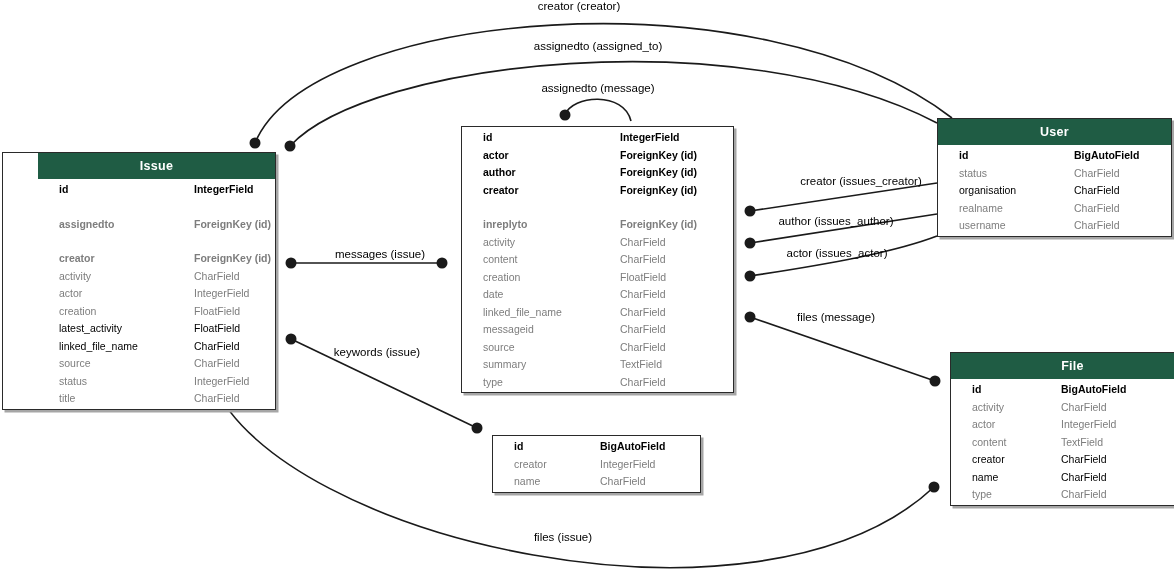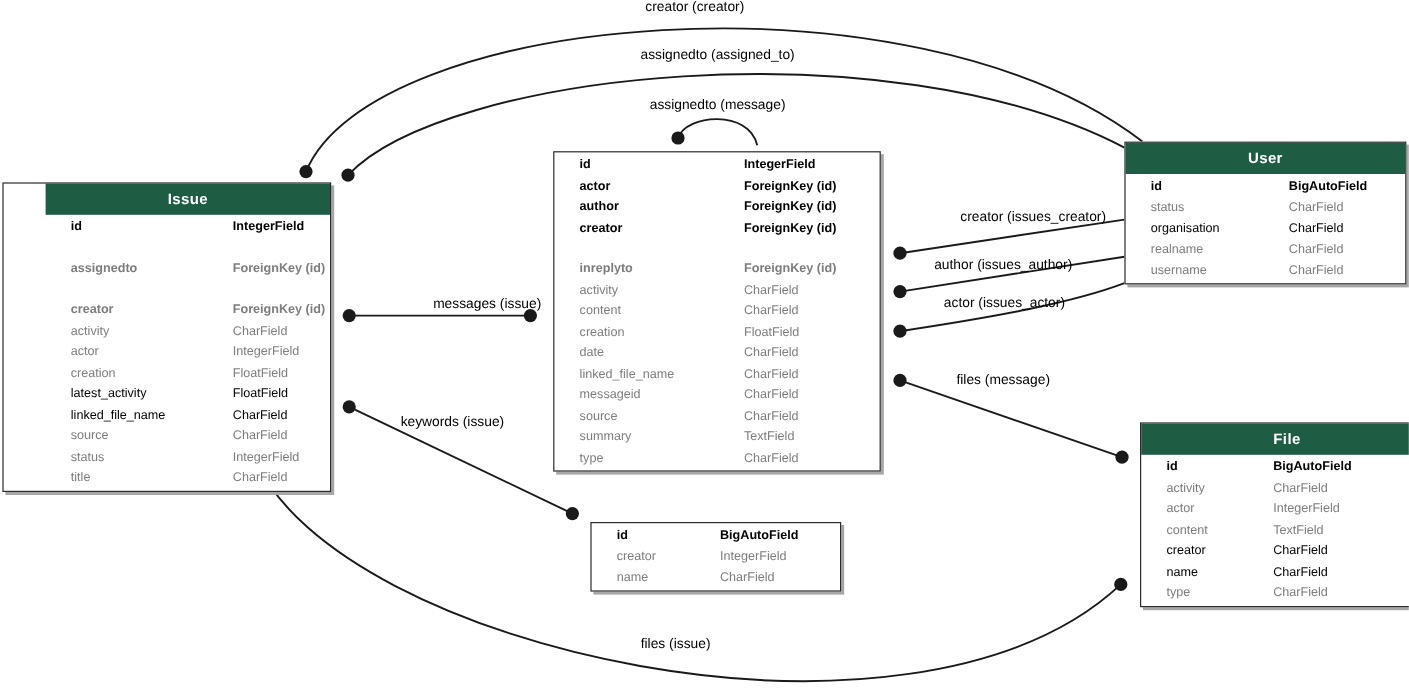--- a/index.html
+++ b/index.html
@@ -70,21 +70,21 @@
   <circle cx="934" cy="487" r="5.5"></circle>
 </svg>
 
 <div class="edge-label" style="left:579px;top:0px;">creator (creator)</div>
 <div class="edge-label" style="left:598px;top:40px;">assignedto (assigned_to)</div>
 <div class="edge-label" style="left:598px;top:82px;">assignedto (message)</div>
 <div class="edge-label" style="left:837px;top:175px;margin-left:24px;">creator (issues_creator)</div>
 <div class="edge-label" style="left:836px;top:215px;">author (issues_author)</div>
 <div class="edge-label" style="left:837px;top:247px;">actor (issues_actor)</div>
 <div class="edge-label" style="left:836px;top:311px;">files (message)</div>
-<div class="edge-label" style="left:384px;top:248px;padding-left:44px;">messages (issue)</div>
+<div class="edge-label" style="left:358px;top:248px;padding-left:44px;">messages (issue)</div>
 <div class="edge-label" style="left:377px;top:346px;">keywords (issue)</div>
 <div class="edge-label" style="left:563px;top:531px;">files (issue)</div>
 
 <div class="etable" style="left:2px;top:152px;width:274px;padding-left:35px;--typecol:156px;">
   <div class="thead">Issue</div>
   <div class="tbody">
 
   <div class="frow f-bold">
       <span class="fname">id</span>
       <span class="ftype">IntegerField</span>

